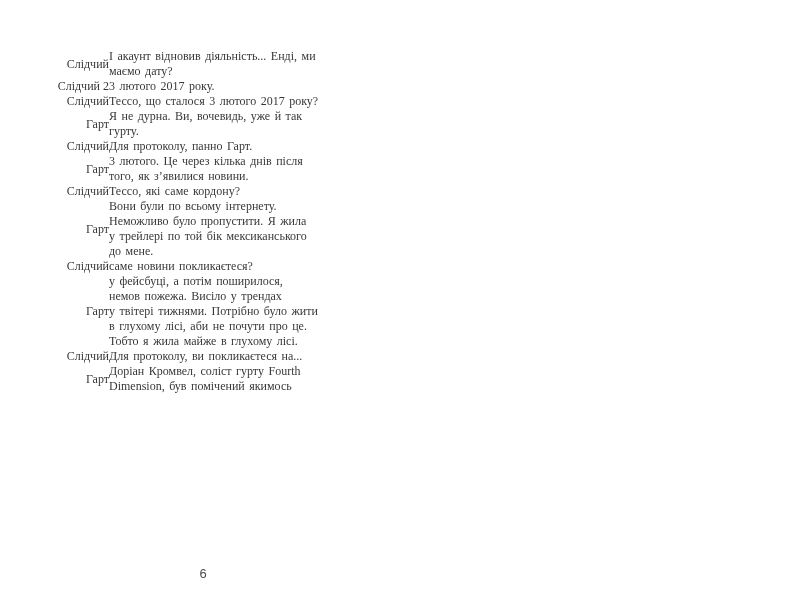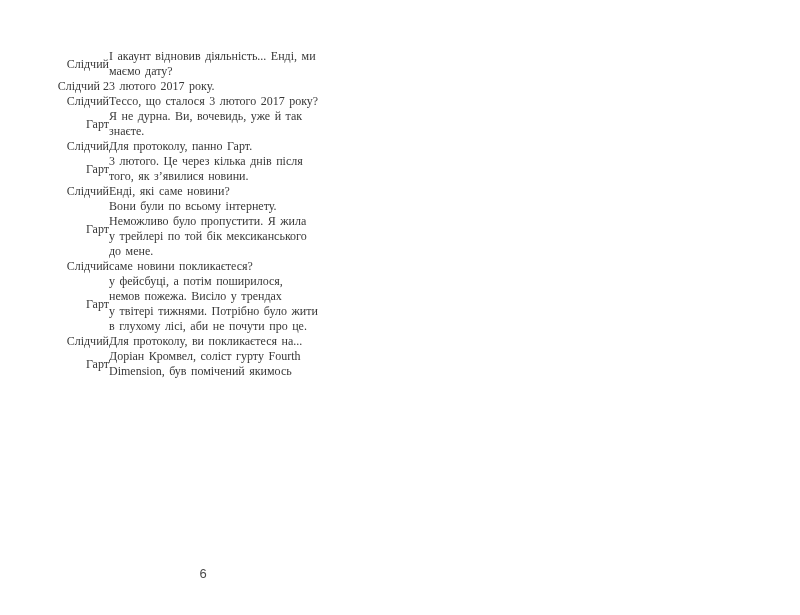--- a/index.html
+++ b/index.html
@@ -78,40 +78,40 @@
         <div class="dlg-row">
           <div class="dlg-speaker">Слідчий</div>
           <div class="dlg-lines">
             <div class="dlg-line">Тессо, що сталося 3 лютого 2017 року?</div>
           </div>
         </div>
         <div class="dlg-row">
           <div class="dlg-speaker">Гарт</div>
           <div class="dlg-lines">
             <div class="dlg-line">Я не дурна. Ви, вочевидь, уже й так</div>
-            <div class="dlg-line">знаєте.</div>
+            <div class="dlg-line">гурту.</div>
           </div>
         </div>
         <div class="dlg-row">
           <div class="dlg-speaker">Слідчий</div>
           <div class="dlg-lines">
             <div class="dlg-line">Для протоколу, панно Гарт.</div>
           </div>
         </div>
         <div class="dlg-row">
           <div class="dlg-speaker">Гарт</div>
           <div class="dlg-lines">
             <div class="dlg-line">3 лютого. Це через кілька днів після</div>
             <div class="dlg-line">того, як з’явилися новини.</div>
           </div>
         </div>
         <div class="dlg-row">
           <div class="dlg-speaker">Слідчий</div>
           <div class="dlg-lines">
-            <div class="dlg-line">Енді, які саме новини?</div>
+            <div class="dlg-line">Тессо, які саме кордону?</div>
           </div>
         </div>
         <div class="dlg-row">
           <div class="dlg-speaker">Гарт</div>
           <div class="dlg-lines">
             <div class="dlg-line">Вони були по всьому інтернету.</div>
             <div class="dlg-line">Неможливо було пропустити. Я жила</div>
             <div class="dlg-line">у трейлері по той бік мексиканського</div>
             <div class="dlg-line">до мене.</div>
           </div>
@@ -122,20 +122,21 @@
             <div class="dlg-line">саме новини покликаєтеся?</div>
           </div>
         </div>
         <div class="dlg-row">
           <div class="dlg-speaker">Гарт</div>
           <div class="dlg-lines">
             <div class="dlg-line">у фейсбуці, а потім поширилося,</div>
             <div class="dlg-line">немов пожежа. Висіло у трендах</div>
             <div class="dlg-line">у твітері тижнями. Потрібно було жити</div>
             <div class="dlg-line">в глухому лісі, аби не почути про це.</div>
+            <div class="dlg-line">Тобто я жила майже в глухому лісі.</div>
           </div>
         </div>
         <div class="dlg-row">
           <div class="dlg-speaker">Слідчий</div>
           <div class="dlg-lines">
             <div class="dlg-line">Для протоколу, ви покликаєтеся на...</div>
           </div>
         </div>
         <div class="dlg-row">
           <div class="dlg-speaker">Гарт</div>

